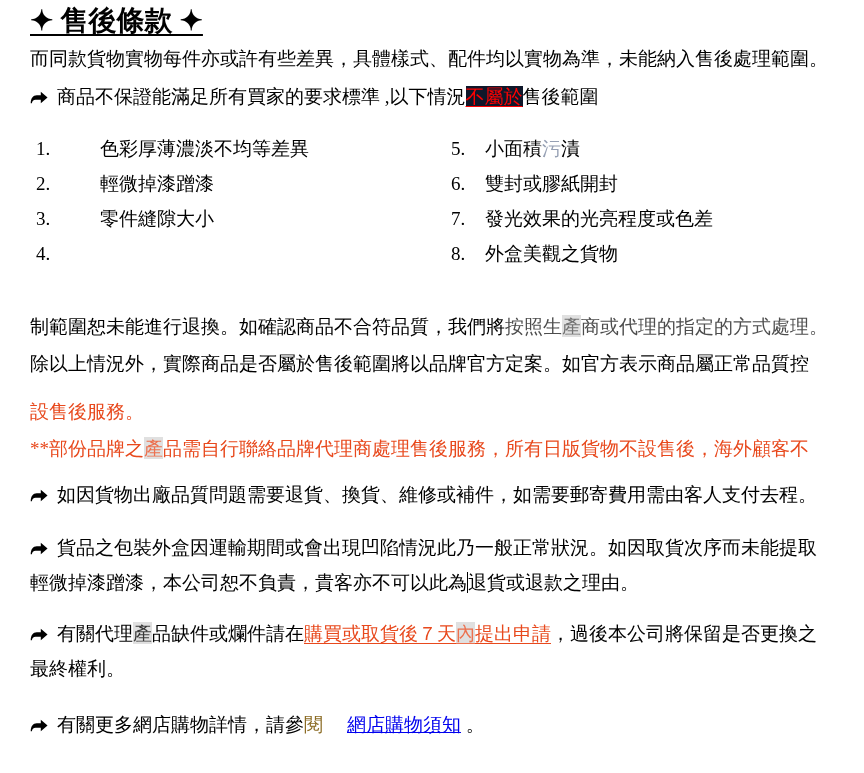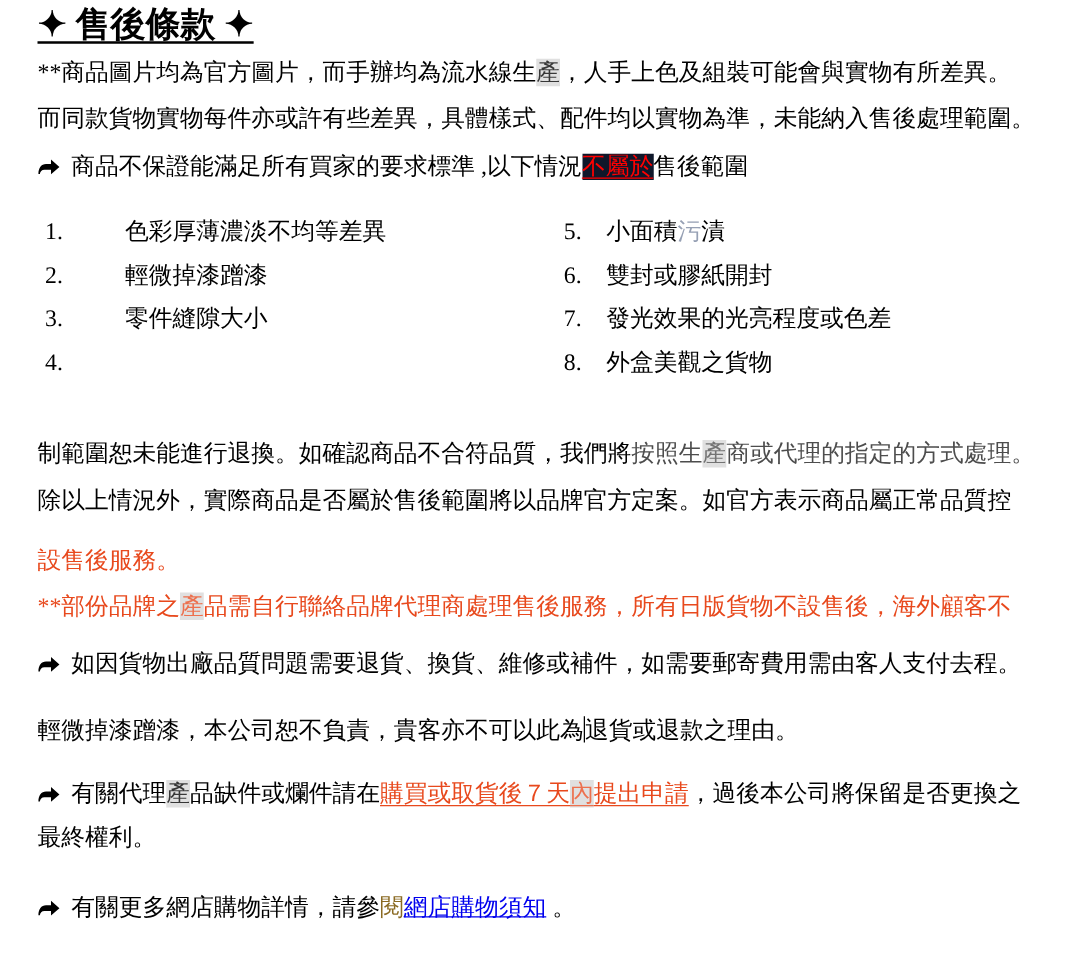--- a/index.html
+++ b/index.html
@@ -33,21 +33,21 @@
 
   .gray-run { color:#4d4d4d; }
 
   .hl {
     color:#ff0000; background:#0f172a;
     text-decoration:underline; text-decoration-color:#ff0000; text-underline-offset:3px;
   }
   .red { color:#e8491d; }
   .red-u { color:#e8491d; text-decoration:underline; text-decoration-color:#e8491d; text-underline-offset:3px; }
 
-  a.doc-link { color:#0000ee; text-decoration:underline; cursor:pointer; }
+  a.doc-link { color:#0000ee; text-decoration:underline; cursor:pointer;padding-left:24px; }
 
   .caret { display:inline-block; width:1px; height:21px; background:#000; vertical-align:-4px; }
 
   
   .excl { margin-top:16px; }
   .excl-row { display:flex; line-height:35px; }
   .excl-cell-left { display:flex; width:421px; padding-left:6px; box-sizing:border-box; }
   .excl-cell-left .num { width:64px; }
   .excl-cell-right { display:flex; }
   .excl-cell-right .num { width:34px; }
@@ -62,21 +62,20 @@
   .mt-more { margin-top:21px; }
 </style>
 </head>
 <body>
 
 <div class="page">
 
   <h1 class="title">✦  售後條款  ✦</h1>
 
   <div class="para mt-intro">
-    <div><span>**商品圖片均為官方圖片，而手辦均為流水線生</span><span class="fb">產</span><span>，人手上色及組裝可能會與實物有所差異。</span></div>
     <div>而同款貨物實物每件亦或許有些差異，具體樣式、配件均以實物為準，未能納入售後處理範圍。</div>
   </div>
 
   <div class="para mt-notice arrow-row">
     <span class="arrow"><svg viewBox="0 0 20 14" width="18" height="13">
           <path d="M12 0.5 L19.5 7 L12 13.5 L12 9.6 L6.2 9.6 C3.6 9.6 2.5 11.2 2.1 13.4 L0.8 13.4 C0.8 8 3.3 4.5 7.6 4.5 L12 4.5 Z" fill="#000"></path>
         </svg></span><span>商品不保證能滿足所有買家的要求標準 ,以下情況</span><span class="hl">不屬於</span><span>售後範圍</span>
   </div>
 
   <div class="excl">
@@ -131,20 +130,23 @@
     <div><span>**部份品牌之</span><span class="fb">產</span><span>品需自行聯絡品牌代理商處理售後服務，所有日版貨物不設售後，海外顧客不</span></div>
   </div>
 
   <div class="para mt-ship arrow-row">
     <span class="arrow"><svg viewBox="0 0 20 14" width="18" height="13">
           <path d="M12 0.5 L19.5 7 L12 13.5 L12 9.6 L6.2 9.6 C3.6 9.6 2.5 11.2 2.1 13.4 L0.8 13.4 C0.8 8 3.3 4.5 7.6 4.5 L12 4.5 Z" fill="#000"></path>
         </svg></span><span>如因貨物出廠品質問題需要退貨、換貨、維修或補件，如需要郵寄費用需由客人支付去程。</span>
   </div>
 
   <div class="para-tight mt-pack">
+    <div class="arrow-row"><span class="arrow"><svg viewBox="0 0 20 14" width="18" height="13">
+            <path d="M12 0.5 L19.5 7 L12 13.5 L12 9.6 L6.2 9.6 C3.6 9.6 2.5 11.2 2.1 13.4 L0.8 13.4 C0.8 8 3.3 4.5 7.6 4.5 L12 4.5 Z" fill="#000"></path>
+          </svg></span><span>貨品之包裝外盒因運輸期間或會出現凹陷情況此乃一般正常狀況。如因取貨次序而未能提取</span></div>
     <div><span>輕微掉漆蹭漆，本公司恕不負責，貴客亦不可以此為</span><span class="caret"></span><span>退貨或退款之理由。</span></div>
   </div>
 
   <div class="para-tight mt-miss">
     <div class="arrow-row"><span class="arrow"><svg viewBox="0 0 20 14" width="18" height="13">
             <path d="M12 0.5 L19.5 7 L12 13.5 L12 9.6 L6.2 9.6 C3.6 9.6 2.5 11.2 2.1 13.4 L0.8 13.4 C0.8 8 3.3 4.5 7.6 4.5 L12 4.5 Z" fill="#000"></path>
           </svg></span><span>有關代理</span><span class="fb">產</span><span>品缺件或爛件請在</span><span class="red-u"><span>購買或取貨後７天</span><span class="fb">內</span><span>提出申請</span></span><span>，過後本公司將保留是否更換之</span></div>
     <div>最終權利。</div>
   </div>
 

